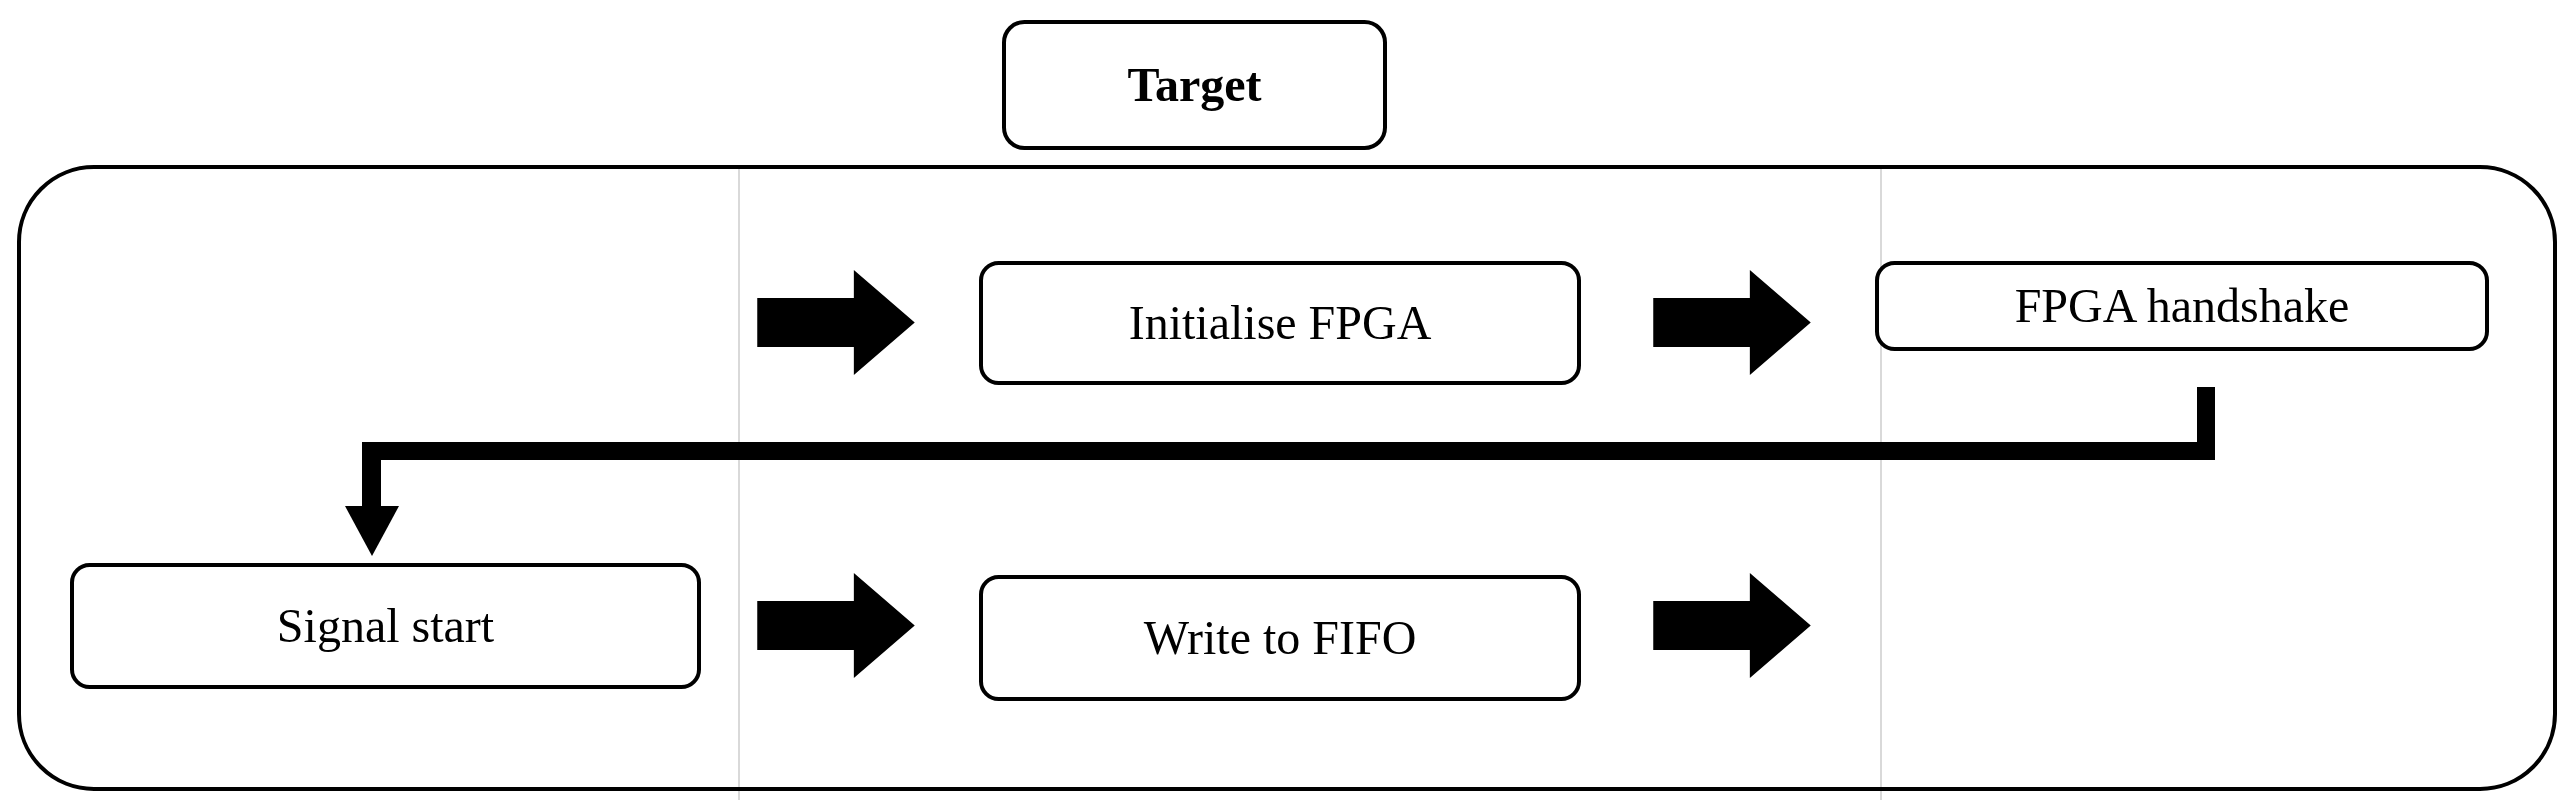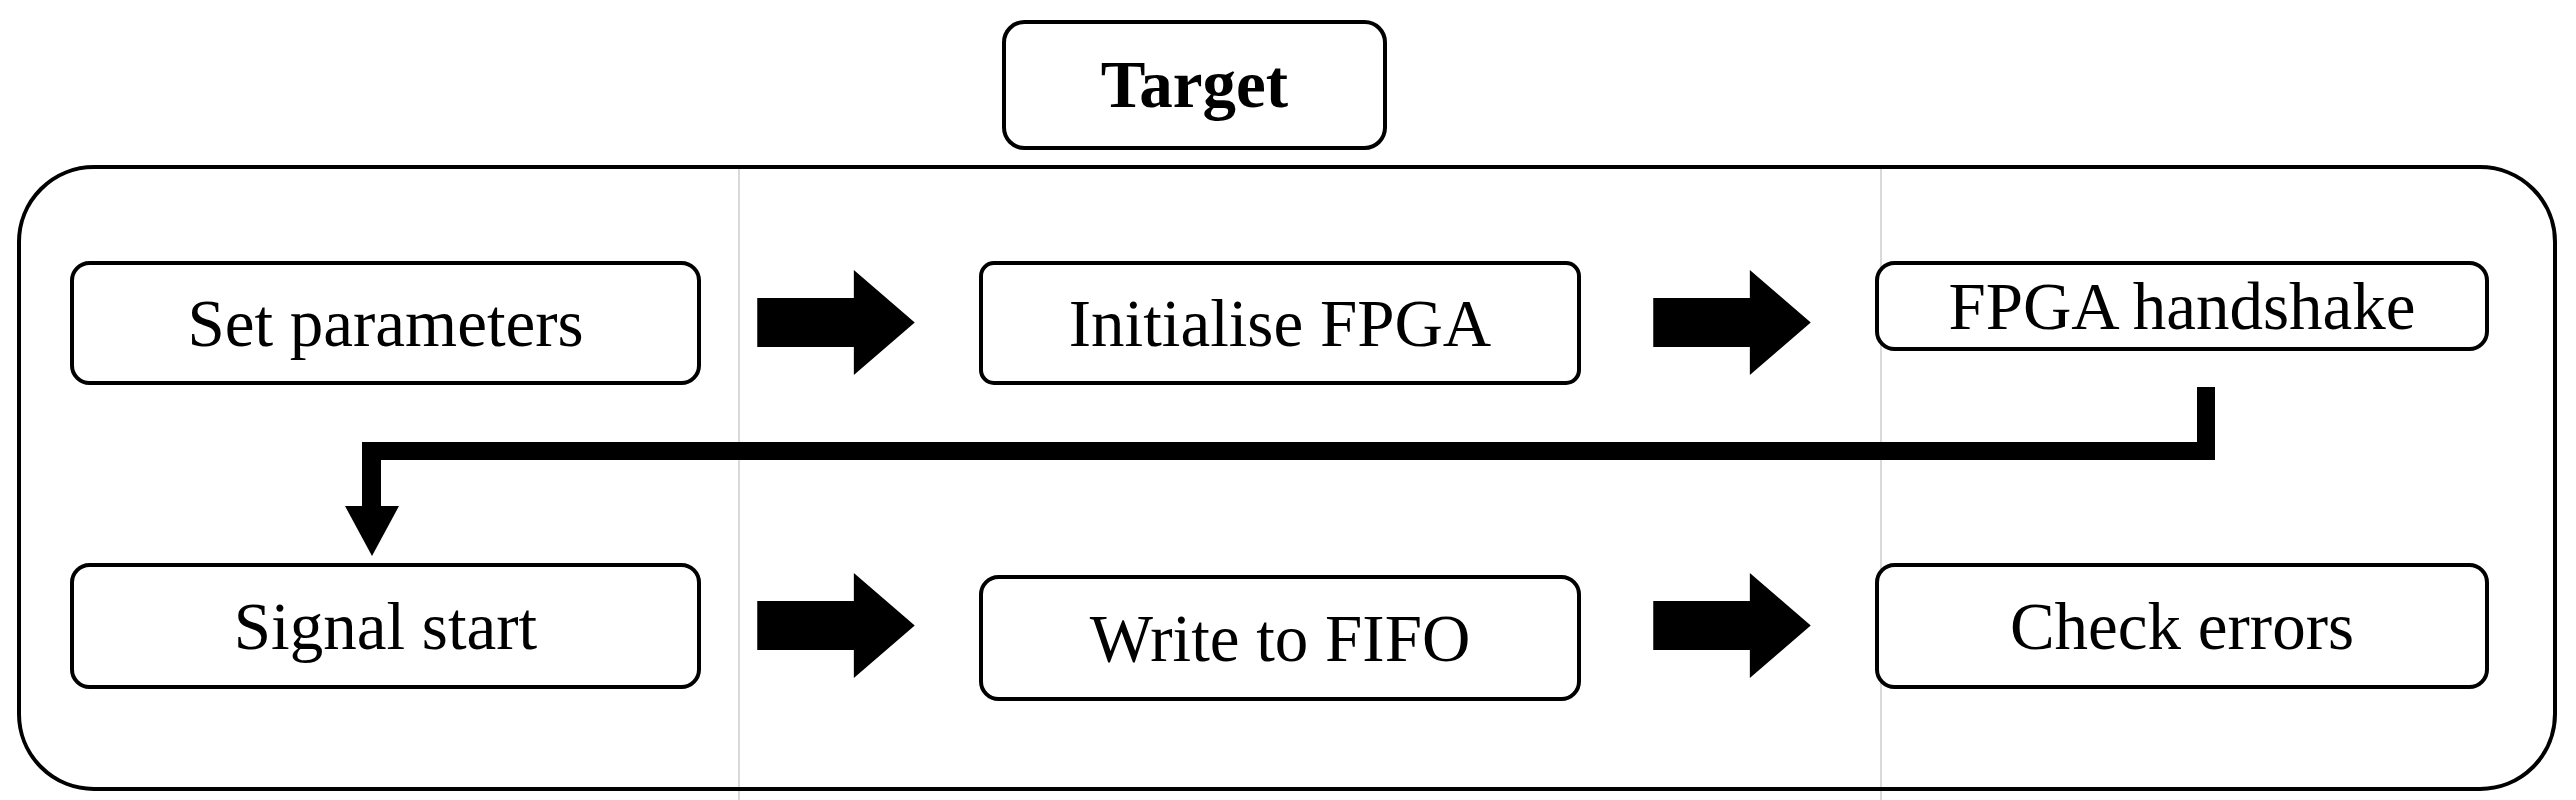--- a/index.html
+++ b/index.html
@@ -39,36 +39,36 @@
   
   .node {
     position: absolute;
     border: 4.2px solid #000000;
     border-radius: 19.6px;
     background: #ffffff;
     box-sizing: border-box;
     display: flex;
     align-items: center;
     justify-content: center;
-    font-size: 67px;
+    font-size: 48px;
     line-height: 1;
     white-space: nowrap;
     z-index: 3;
   }
   .node-target {
     left: 1002px;
     top: 19.6px;
     width: 385px;
     height: 130px;
     font-weight: bold;
     border-radius: 22.4px;
     z-index: 3;
   }
   .b-set-parameters { left: 70px;  top: 261px; width: 631px; height: 124px; }
-  .b-initialise     { left: 979px; top: 261px; width: 602px; height: 124px; border-radius: 15px; }
+  .b-initialise     { left: 979px; top: 261px; width: 602px; height: 124px; }
   .b-handshake      { left: 1875px; top: 261px; width: 614px; height: 90px; }
   .b-signal-start   { left: 70px;  top: 563px; width: 631px; height: 126px; }
   .b-write-fifo     { left: 979px; top: 563px; width: 602px; height: 126px; margin-top: 12px; }
   .b-check-errors   { left: 1875px; top: 563px; width: 614px; height: 126px; }
 
   
   .block-arrow {
     position: absolute;
     width: 158px;
     height: 105px;
@@ -107,38 +107,32 @@
 
   <div class="faint-line" style="left:738px; top:167px; height:633px;"></div>
   <div class="faint-line" style="left:1880px; top:167px; height:633px;"></div>
 
   <div class="node node-target">
     <span>Target</span>
   </div>
 
   <div class="group-container"></div>
 
-  <div class="node b-set-parameters">
-    <span>Set parameters</span>
-  </div>
   <div class="node b-initialise">
     <span>Initialise FPGA</span>
   </div>
   <div class="node b-handshake">
     <span>FPGA handshake</span>
   </div>
 
   <div class="node b-signal-start">
     <span>Signal start</span>
   </div>
   <div class="node b-write-fifo">
     <span>Write to FIFO</span>
-  </div>
-  <div class="node b-check-errors">
-    <span>Check errors</span>
   </div>
 
   <svg class="block-arrow a1" viewBox="0 0 225 150" aria-hidden="true">
     <polygon points="0,40 138,40 138,0 225,75 138,150 138,110 0,110" fill="#000000"></polygon>
   </svg>
   <svg class="block-arrow a2" viewBox="0 0 225 150" aria-hidden="true">
     <polygon points="0,40 138,40 138,0 225,75 138,150 138,110 0,110" fill="#000000"></polygon>
   </svg>
   <svg class="block-arrow a3" viewBox="0 0 225 150" aria-hidden="true">
     <polygon points="0,40 138,40 138,0 225,75 138,150 138,110 0,110" fill="#000000"></polygon>

